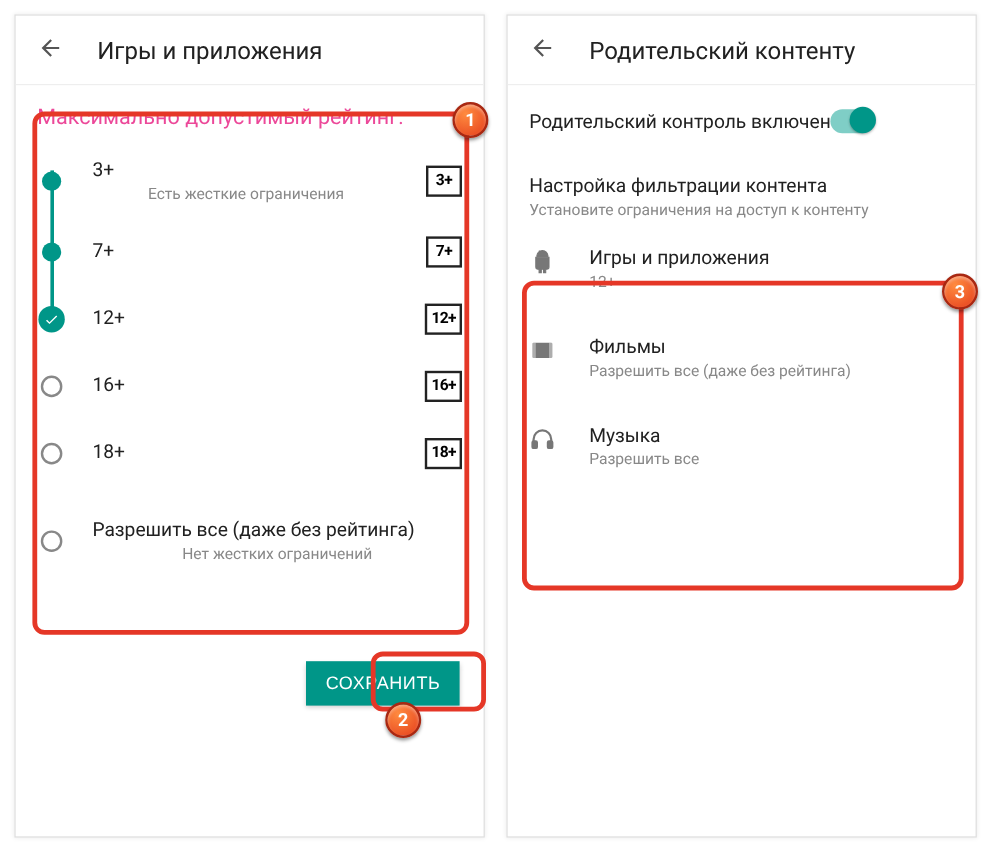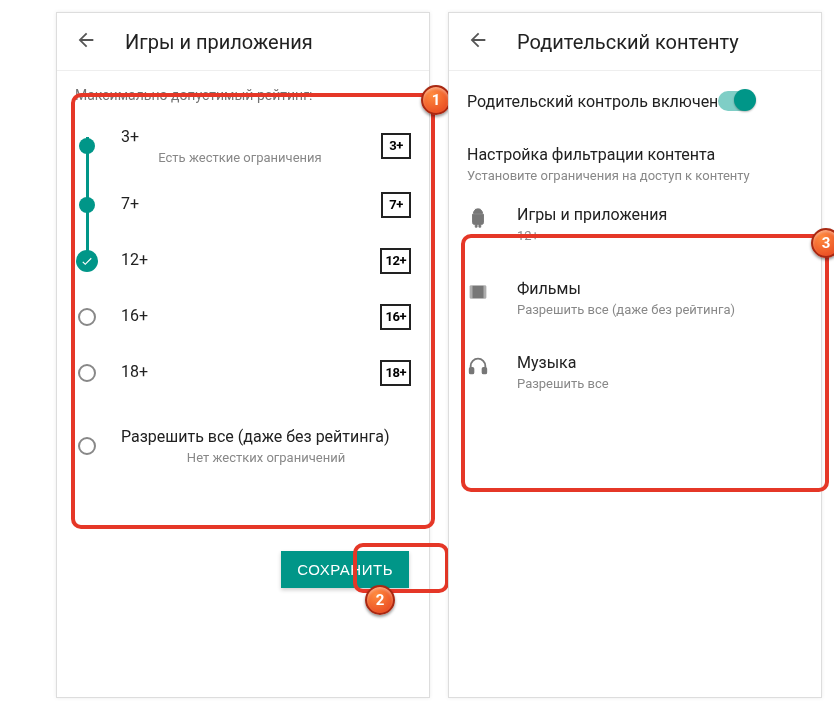--- a/index.html
+++ b/index.html
@@ -8,21 +8,20 @@
   background: #fff;
   width: 834px;
   height: 710px;
   position: relative;
   overflow: hidden;
 }
 .screenshot-container {
   display: flex;
   gap: 18px;
   padding: 12px;
-  margin-left: 44px;
 }
 .phone {
   width: 392px;
   height: 686px;
   border: 1px solid #ddd;
   box-shadow: 0 0 4px rgba(0,0,0,0.08);
   background: #fff;
   position: relative;
 }
 .toolbar {
@@ -32,22 +31,22 @@
   padding: 0 18px;
   gap: 28px;
   border-bottom: 1px solid #eee;
 }
 .toolbar-title {
   font-size: 20px;
   color: #212121;
 }
 .back-icon svg { width: 22px; height: 22px; }
 .section-label {
-  font-size: 14px;
-  color: #737373;
+  font-size: 18px;
+  color: #ec4899;
   padding: 16px 18px 8px 18px;
 }
 
 .rating-list {
   position: relative;
   padding: 4px 0 4px 0;
 }
 .rating-option {
   display: flex;
   align-items: center;

